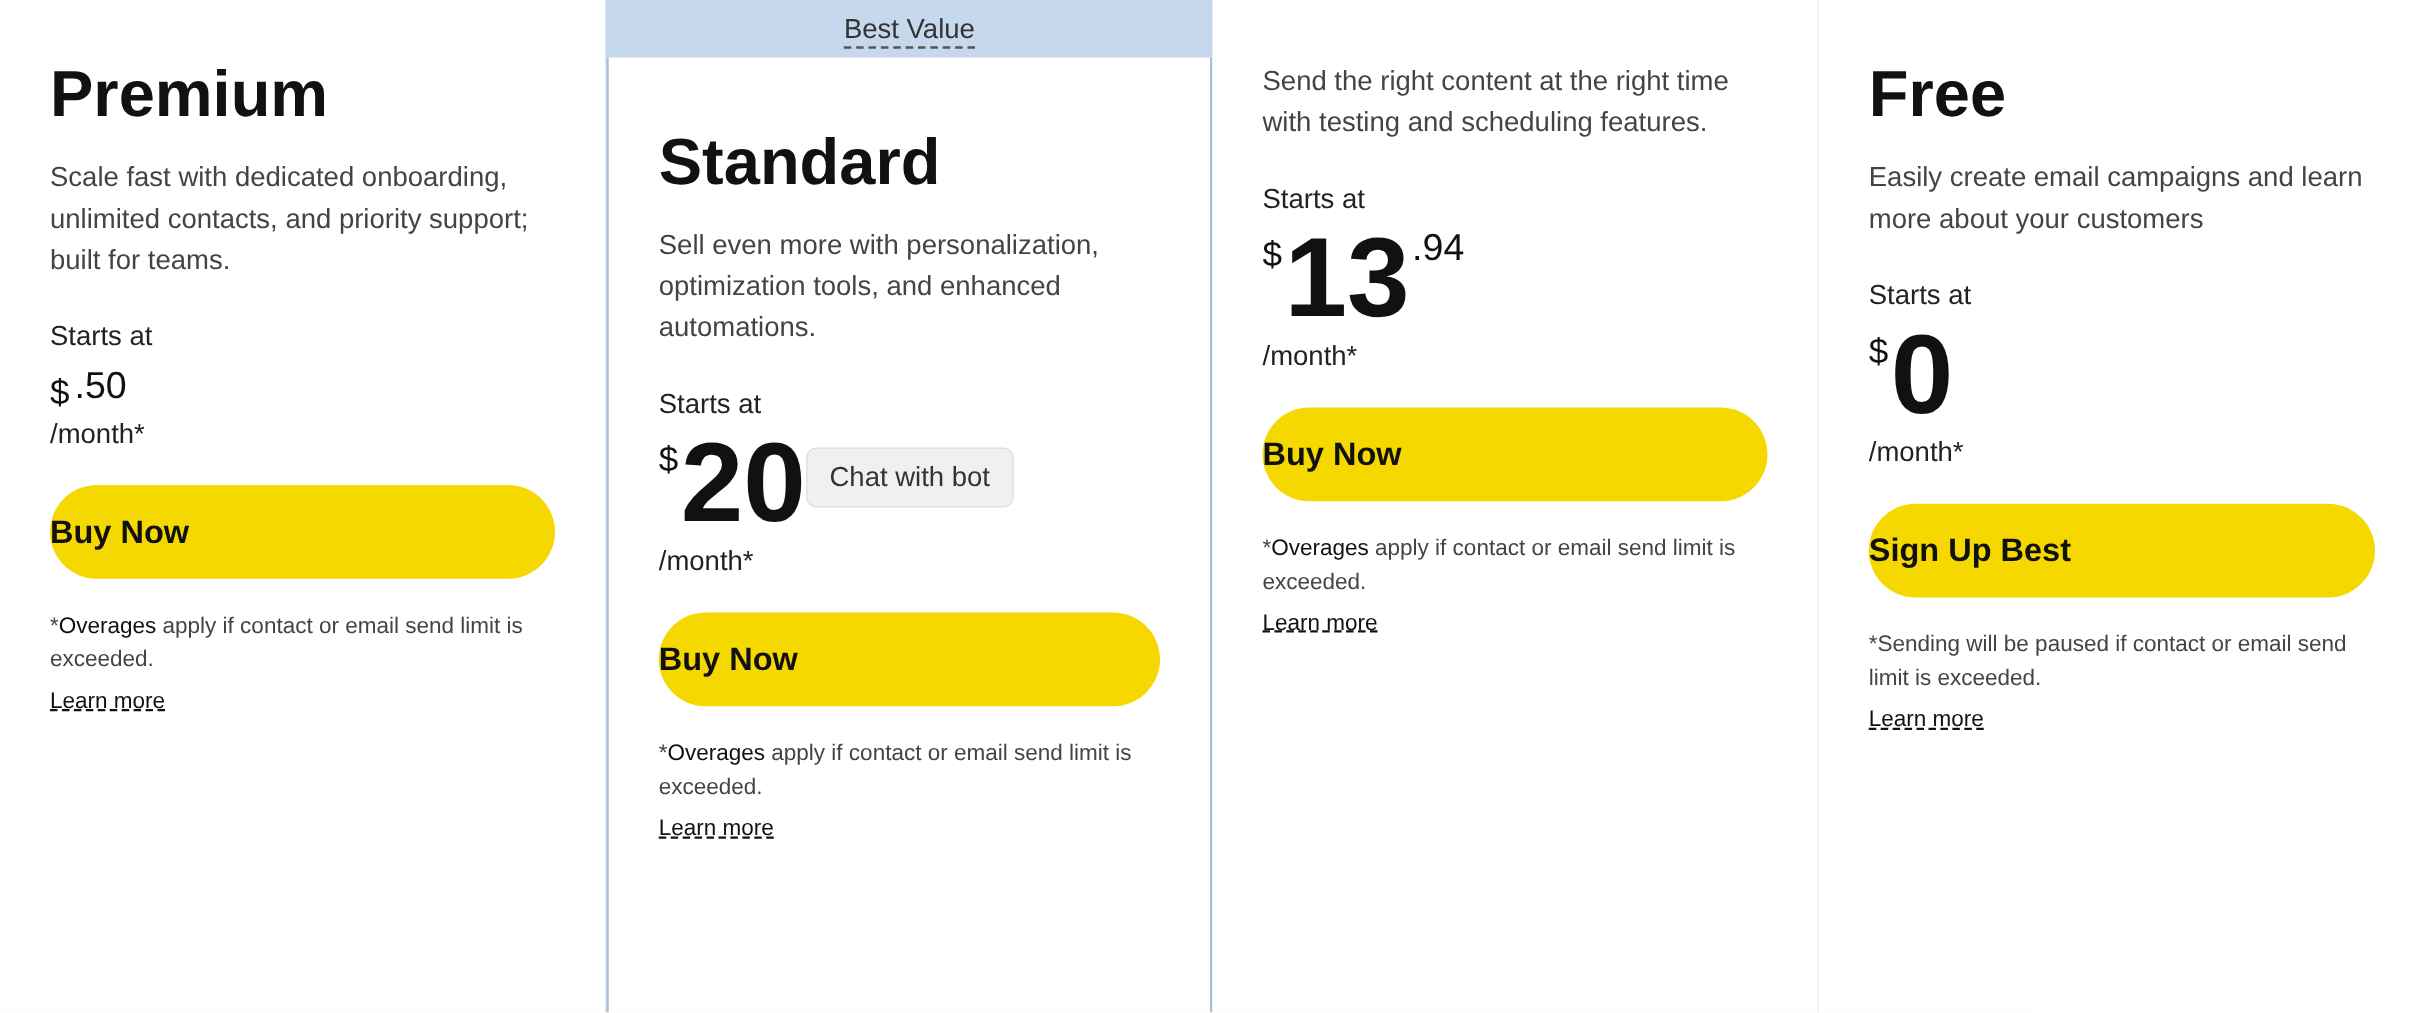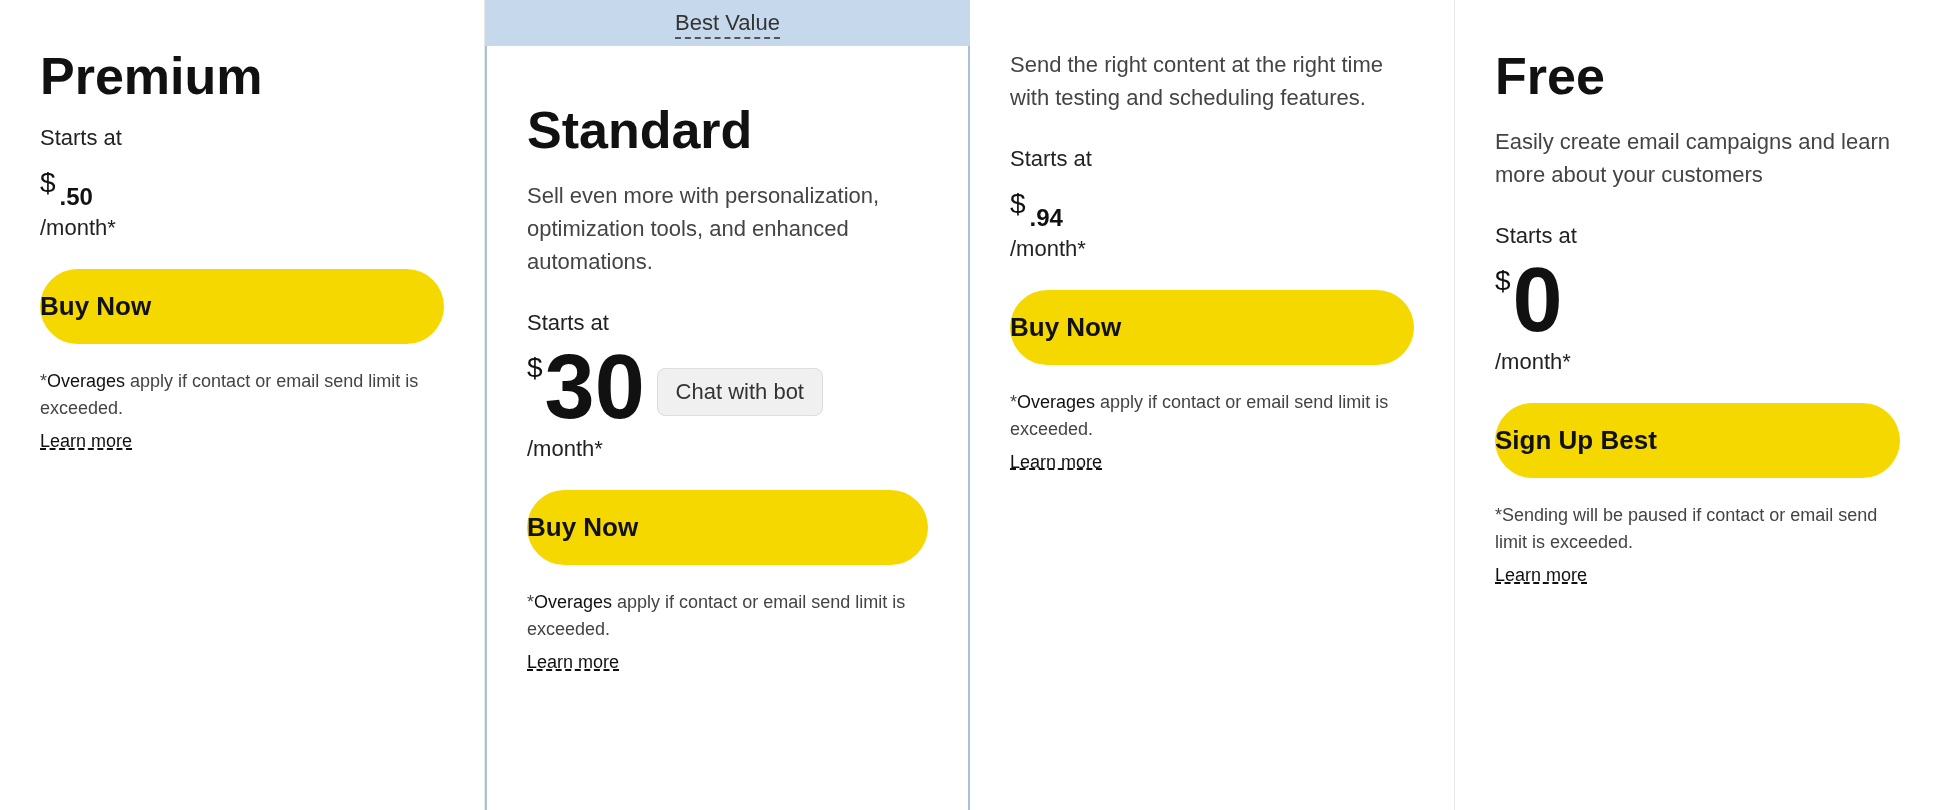--- a/index.html
+++ b/index.html
@@ -100,24 +100,24 @@
     }
 
     .price-main {
       font-size: 90px;
       font-weight: 700;
       color: #111;
       line-height: 1;
     }
 
     .price-cents {
-      font-size: 24px;
-      font-weight: 700;
-      color: #111;
-      margin-top: 26px;
+      font-size: 30px;
+      font-weight: 400;
+      color: #111;
+      margin-top: 4px;
       margin-left: 2px;
     }
 
     .price-period {
       font-size: 22px;
       color: #222;
       margin-bottom: 28px;
     }
 
     .cta-button {
@@ -160,38 +160,38 @@
     .chat-tooltip {
       position: absolute;
       background: #f0f0f0;
       border: 1px solid #ddd;
       border-radius: 8px;
       padding: 10px 18px;
       font-size: 22px;
       color: #333;
       white-space: nowrap;
       top: 16px;
-      left: 112px;
+      left: 100px;
       z-index: 10;
       pointer-events: none;
-      margin-top: 10px;
     }
 
     .price-wrapper {
       position: relative;
       display: inline-block;
     }
   </style>
 </head>
 <body>
 
 <div class="pricing-grid">
 
   <div class="plan-card">
     <h2 class="plan-name">Premium</h2>
+    <p class="plan-description">Scale fast with dedicated onboarding, unlimited contacts, and priority support; built for teams.</p>
     <p class="starts-at">Starts at</p>
     <div class="price-row">
       <span class="price-dollar-sign">$</span>
       <span class="price-cents">.50</span>
     </div>
     <p class="price-period">/month*</p>
     <button class="cta-button">Buy Now</button>
     <div class="footnote">
       <span>*</span><a class="overages-link">Overages</a><span> apply if contact or email send limit is exceeded.</span>
       <br>
@@ -202,39 +202,40 @@
   <div class="plan-card highlighted">
     <div class="best-value-banner">
       <span>Best Value</span>
     </div>
     <h2 class="plan-name" style="margin-top: 54px;">Standard</h2>
     <p class="plan-description">Sell even more with personalization, optimization tools, and enhanced automations.</p>
     <p class="starts-at">Starts at</p>
     <div class="price-row">
       <span class="price-dollar-sign">$</span>
       <div class="price-wrapper">
-        <span class="price-main">30</span>
+        <span class="price-main">20</span>
         <div class="chat-tooltip">Chat with bot</div>
       </div>
       <span class="price-cents"></span>
     </div>
     <p class="price-period">/month*</p>
     <button class="cta-button">Buy Now</button>
     <div class="footnote">
       <span>*</span><a class="overages-link">Overages</a><span> apply if contact or email send limit is exceeded.</span>
       <br>
       <a class="learn-more-link">Learn more</a>
     </div>
   </div>
 
   <div class="plan-card">
     <p class="plan-description">Send the right content at the right time with testing and scheduling features.</p>
     <p class="starts-at">Starts at</p>
     <div class="price-row">
       <span class="price-dollar-sign">$</span>
+      <span class="price-main">13</span>
       <span class="price-cents">.94</span>
     </div>
     <p class="price-period">/month*</p>
     <button class="cta-button">Buy Now</button>
     <div class="footnote">
       <span>*</span><a class="overages-link">Overages</a><span> apply if contact or email send limit is exceeded.</span>
       <br>
       <a class="learn-more-link">Learn more</a>
     </div>
   </div>

